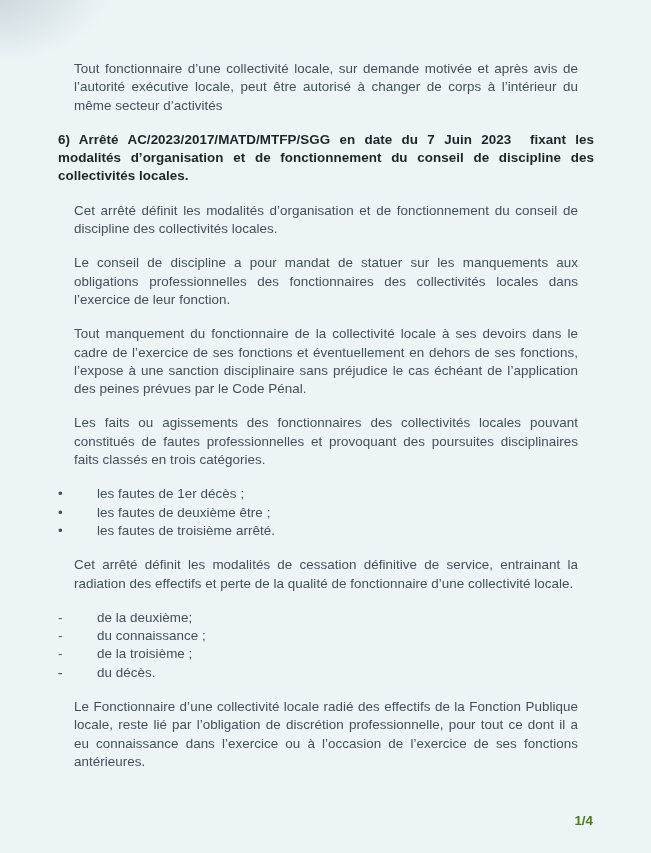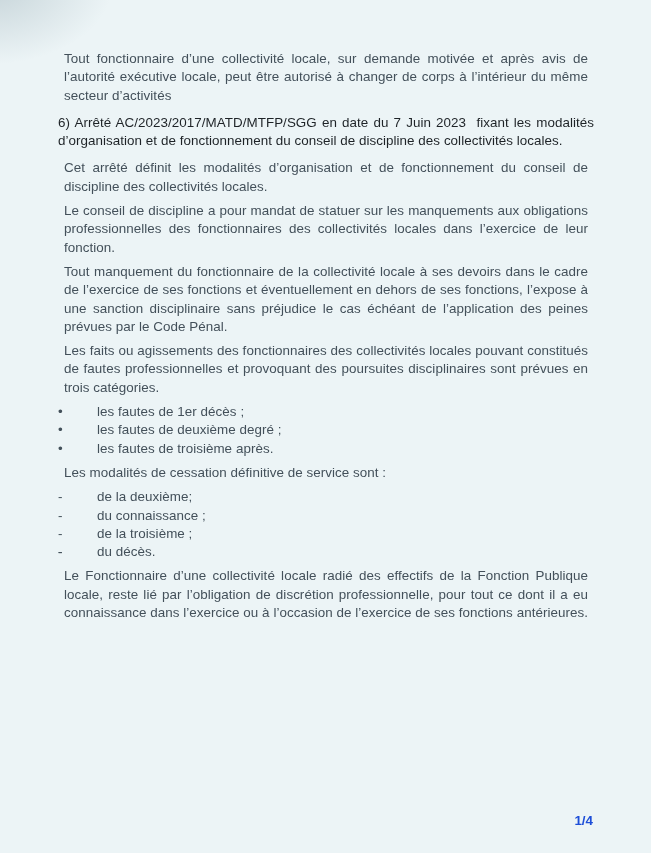--- a/index.html
+++ b/index.html
@@ -33,26 +33,26 @@
     left: 58px;
     top: 44px;
     width: 536px;
     color: #43505a;
     font-size: 13.4px;
     line-height: 18.3px;
     text-align: justify;
     letter-spacing: 0.05px;
   }
   .para {
-    margin: 6px;
+    margin: 16px;
   }
   .heading {
     margin: 9px 0;
     font-size: 13.4px;
-    font-weight: 400;
+    font-weight: 700;
     color: #1e2327;
     white-space: pre-wrap;
     text-align: justify;
   }
   ul.doc-list {
     list-style: none;
     margin: 0;
     padding: 0;
   }
   ul.doc-list li {
@@ -64,61 +64,61 @@
     position: absolute;
     left: 0;
     top: 0;
   }
   .page-number {
     position: absolute;
     top: 813px;
     right: 58px;
     font-size: 13.4px;
     font-weight: 700;
-    color: #1d4ed8;
+    color: #4d7c0f;
     margin-left: 47px;
   }
 </style>
 </head>
 <body>
 
 <div class="page">
   <div class="content">
 
     <p class="para">Tout fonctionnaire d’une collectivité locale, sur demande motivée et après avis de l’autorité exécutive locale, peut être autorisé à changer de corps à l’intérieur du même secteur d’activités</p>
 
 
     <h2 class="heading">6) Arrêté AC/2023/2017/MATD/MTFP/SGG en date du 7 Juin 2023  fixant les modalités d’organisation et de fonctionnement du conseil de discipline des collectivités locales.</h2>
 
     <p class="para">Cet arrêté définit les modalités d’organisation et de fonctionnement du conseil de discipline des collectivités locales.</p>
 
     <p class="para">Le conseil de discipline a pour mandat de statuer sur les manquements aux obligations professionnelles des fonctionnaires des collectivités locales dans l’exercice de leur fonction.</p>
 
     <p class="para">Tout manquement du fonctionnaire de la collectivité locale à ses devoirs dans le cadre de l’exercice de ses fonctions et éventuellement en dehors de ses fonctions, l’expose à une sanction disciplinaire sans préjudice le cas échéant de l’application des peines prévues par le Code Pénal.</p>
 
-    <p class="para">Les faits ou agissements des fonctionnaires des collectivités locales pouvant constitués de fautes professionnelles et provoquant des poursuites disciplinaires sont prévues en trois catégories.</p>
+    <p class="para">Les faits ou agissements des fonctionnaires des collectivités locales pouvant constitués de fautes professionnelles et provoquant des poursuites disciplinaires faits classés en trois catégories.</p>
 
     <ul class="doc-list">
       <li>
         <span class="marker">•</span>
         <span>les fautes de 1er décès ;</span>
       </li>
       <li>
         <span class="marker">•</span>
-        <span>les fautes de deuxième degré ;</span>
+        <span>les fautes de deuxième être ;</span>
       </li>
       <li>
         <span class="marker">•</span>
-        <span>les fautes de troisième après.</span>
+        <span>les fautes de troisième arrêté.</span>
       </li>
     </ul>
 
 
+    <p class="para">Cet arrêté définit les modalités de cessation définitive de service, entrainant la radiation des effectifs et perte de la qualité de fonctionnaire d’une collectivité locale.</p>
 
-    <p class="para">Les modalités de cessation définitive de service sont :</p>
 
     <ul class="doc-list">
       <li>
         <span class="marker">-</span>
         <span>de la deuxième;</span>
       </li>
       <li>
         <span class="marker">-</span>
         <span>du connaissance ;</span>
       </li>

